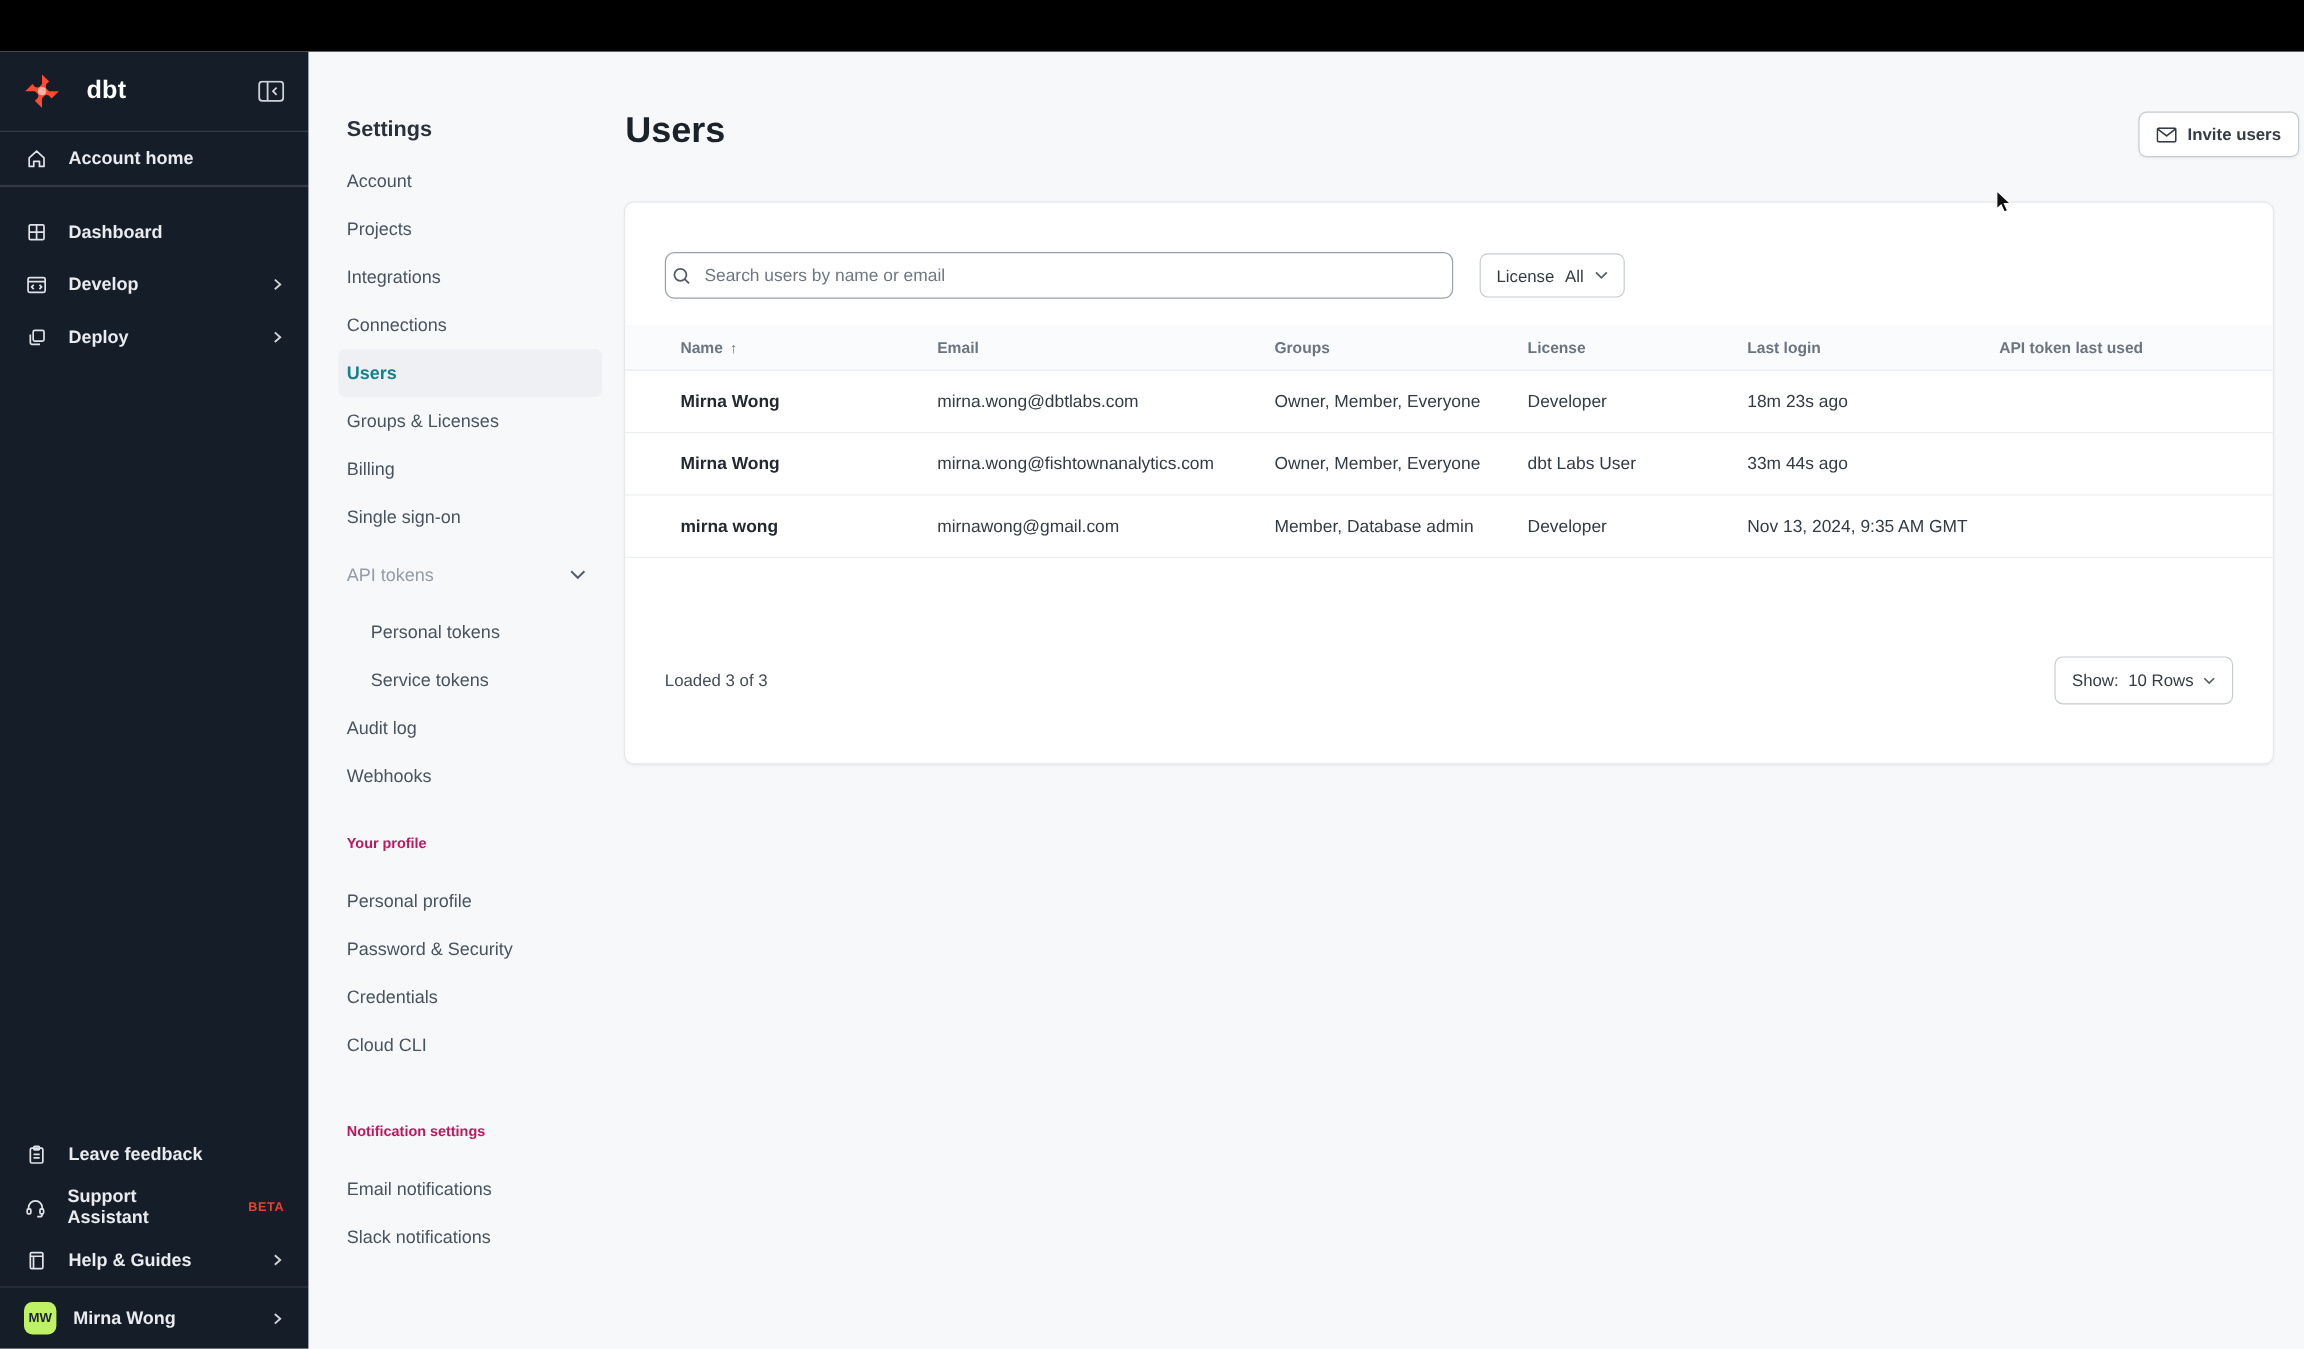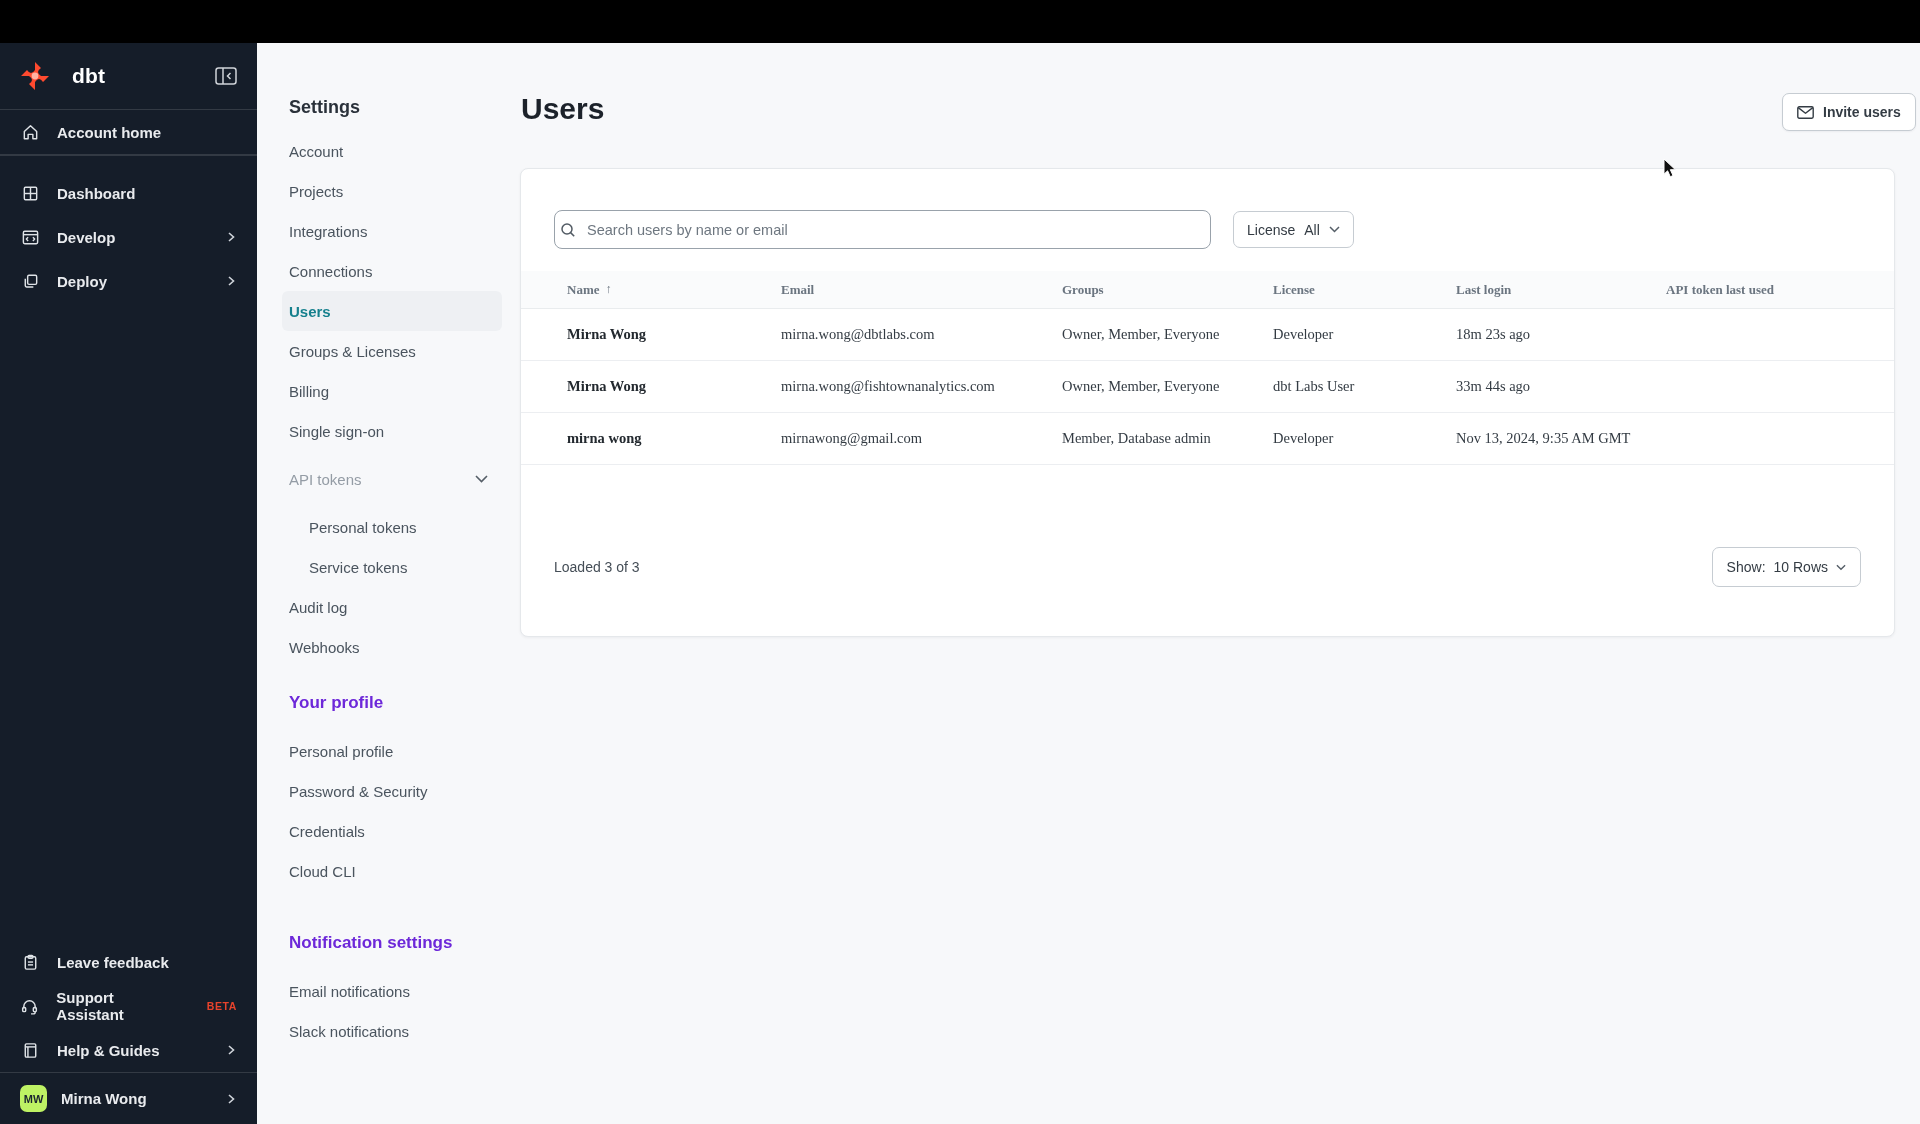--- a/index.html
+++ b/index.html
@@ -39,21 +39,21 @@
 
   
   .settings-nav { position:absolute; left:289px; top:95px; width:213px; }
   .sn-title { font-size:18px; font-weight:700; color:#2a313a; line-height:24px; margin-bottom:12px; }
   .sn-item { height:40px; display:flex; align-items:center; font-size:15px; color:#4a545e; cursor:pointer; }
   .sn-item.active { background:#eef0f3; border-radius:6px; margin-left:-7px; padding-left:7px;
                     width:220px; color:#16808d; font-weight:600; }
   .sn-item.muted { color:#949ca5; justify-content:space-between; padding-right:14px; }
   .sn-item.sub { padding-left:20px; }
   .sn-item.gap { margin-top:8px; }
-  .sn-heading { font-size:17px; font-weight:700; color:#6d28d9; line-height:24px;
+  .sn-heading { font-size:12px; font-weight:700; color:#be185d; line-height:24px;
                 margin-top:24px; margin-bottom:16px; }
   .sn-heading.big-gap { margin-top:40px; }
 
   
   .page-title { position:absolute; left:521px; top:92px; font-size:30px; font-weight:700; color:#1c222a; }
   .invite-btn { position:absolute; left:1782px; top:93px; height:38px; padding:0 14px;
                 display:flex; align-items:center; gap:9px; background:#fff;
                 border:1px solid #c6ccd2; border-radius:7px; font-size:14px; font-weight:600;
                 color:#343c44; cursor:pointer; box-shadow:0 1px 2px rgba(16,24,40,.05); }
 
@@ -63,21 +63,21 @@
   .search-box { width:657px; height:39px; border:1px solid #99a2ab; border-radius:8px;
                 display:flex; align-items:center; padding:0 5px; gap:11px; background:#fff; }
   .search-box input { border:none; outline:none; flex:1; font-size:14.5px;
                       font-family:inherit; color:#333b43; background:transparent; }
   .search-box input::placeholder { color:#6e7780; }
   .license-btn { margin-left:22px; height:37px; padding:0 13px; border:1px solid #c6ccd2;
                  border-radius:7px; display:flex; align-items:center; gap:9px; font-size:14px;
                  color:#333b43; background:#fff; cursor:pointer; }
 
   .tgrid { display:grid; grid-template-columns:214px 281px 211px 183px 210px 1fr;
-           padding-left:46px; align-items:center;font-family:Liberation Serif, serif; }
+           padding-left:46px; align-items:center; }
   .thead { margin-top:22px; height:38px; background:#fafbfc; border-bottom:1px solid #e9ecee;
            font-size:13px; font-weight:700; color:#6b7580; }
   .th { display:flex; align-items:center; gap:6px; cursor:pointer; }
   .sort-arrow { font-size:12px; color:#6b7580; }
   .trow { height:52px; border-bottom:1px solid #eceef1; font-size:14.5px; color:#333b43; cursor:pointer; }
   .cell-name { font-weight:700; color:#23292f; }
 
   .card-footer { position:absolute; left:33px; right:33px; bottom:49px; height:40px;
                  display:flex; align-items:center; justify-content:space-between; }
   .loaded-text { font-size:14px; color:#454e57; }

